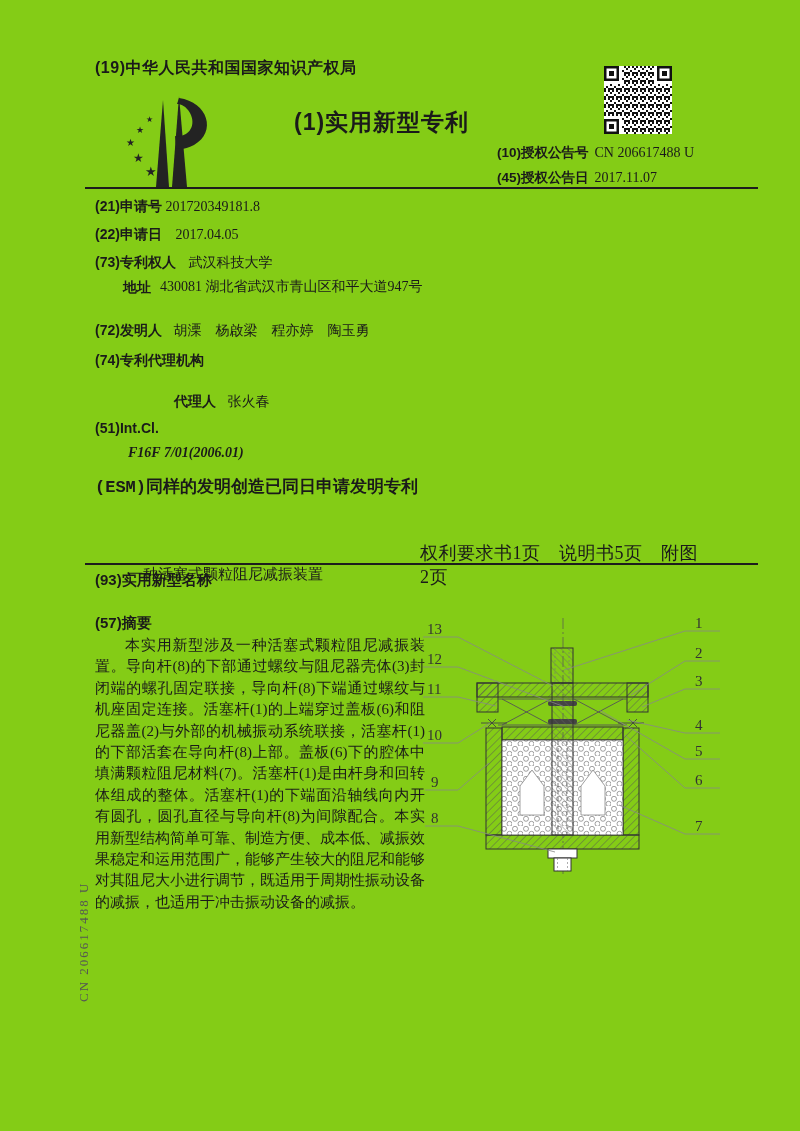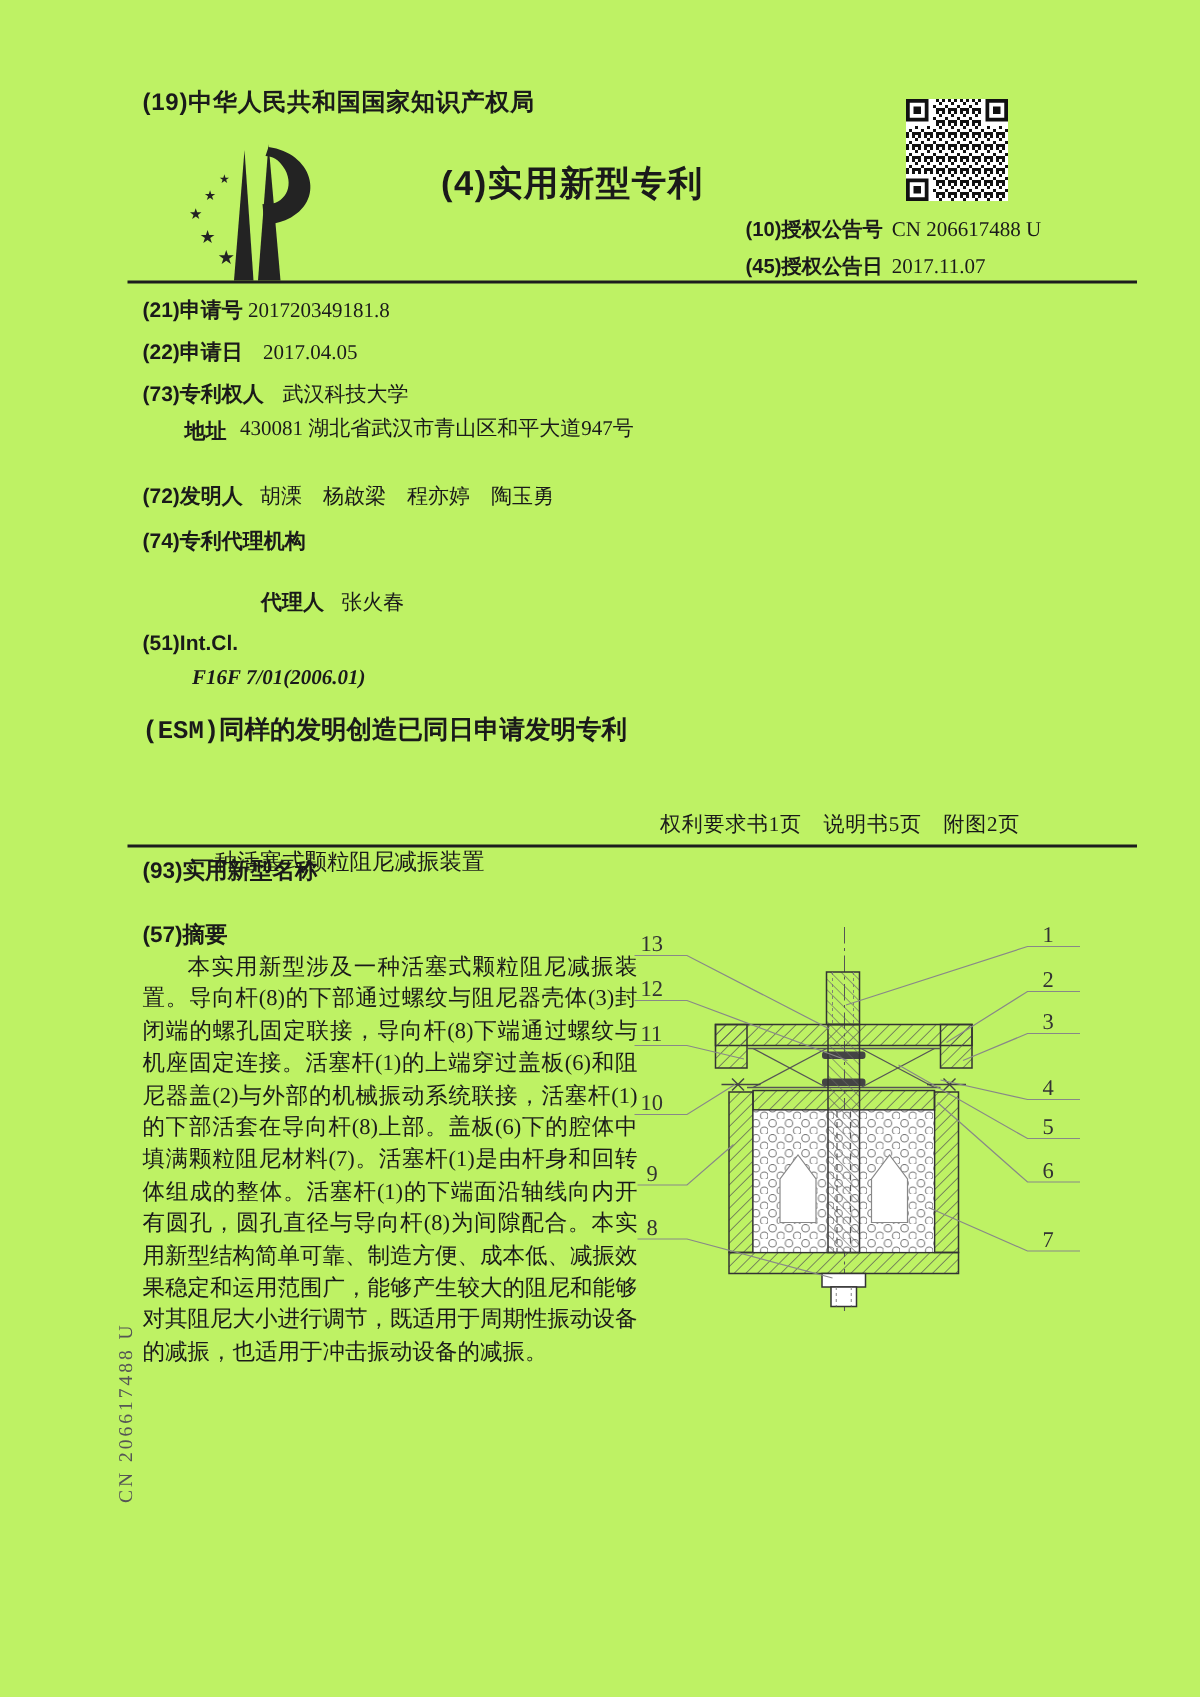--- a/index.html
+++ b/index.html
@@ -1,31 +1,31 @@
 <!DOCTYPE html>
 <html><head>
 <meta charset="utf-8">
 <style>
   html,body{margin:0;padding:0;background:#ffffff;}
-  .page{position:relative;width:800px;height:1131px;background:#bef264;color:#1a1a1a;
+  .page{position:relative;width:800px;height:1131px;background:#84cc16;color:#1a1a1a;
         font-family:"Liberation Serif",serif;overflow:hidden;}
   .abs{position:absolute;}
   .lbl{font-family:"Liberation Sans",sans-serif;font-weight:bold;}
   .val{font-family:"Liberation Serif",serif;}
   .row{white-space:nowrap;font-size:14px;}
   .row .lbl{font-size:14px;}
   .rule{position:absolute;left:85px;width:673px;height:2px;background:#1d1d1d;}
   .office{font-size:16px;letter-spacing:.5px;}
   .doctype{font-size:23px;letter-spacing:1px;}
   .pubrow{font-size:13.5px;white-space:nowrap;text-align:center;}
   .pubrow .val{font-size:14px;margin-left:6px;}
   .flexrow{display:flex;font-size:14px;line-height:22px;}
   .flexrow .lbl{flex:0 0 auto;margin-right:9px;}
   .wrapval{line-height:22px;}
-  .pages{font-size:14px;text-align:center;letter-spacing:.5px;}
+  .pages{font-size:18px;text-align:left;letter-spacing:.5px;}
   .title54{font-size:15px;}
   .abstract{width:330px;font-size:15px;line-height:21.4px;text-align:justify;text-indent:2em;}
   .sideno{font-size:13px;letter-spacing:2px;color:#555;transform:rotate(-90deg);
           transform-origin:0 0;white-space:nowrap;}
   .itl{font-style:italic;}
   svg text{font-family:"Liberation Serif",serif;}
 </style>
 </head>
 <body>
 
@@ -41,21 +41,21 @@
     </g>
     <g fill="#232323" font-size="9">
       <text x="30" y="30" font-size="8">★</text>
       <text x="20" y="41" font-size="9">★</text>
       <text x="10" y="54" font-size="10">★</text>
       <text x="17" y="70" font-size="12">★</text>
       <text x="29" y="84" font-size="13">★</text>
     </g>
   </svg>
 
-  <div class="abs doctype lbl" style="left:294px;top:107px;">(4)实用新型专利</div>
+  <div class="abs doctype lbl" style="left:294px;top:107px;">(1)实用新型专利</div>
 
   <svg class="abs" style="left:604px;top:66px;" width="68" height="68" viewBox="0 0 68 68">
     <defs>
       <pattern id="qrn" width="8" height="8" patternUnits="userSpaceOnUse">
         <rect width="8" height="8" fill="#fff"></rect>
         <rect x="0" y="0" width="2" height="2" fill="#111"></rect>
         <rect x="4" y="0" width="2" height="2" fill="#111"></rect>
         <rect x="6" y="2" width="2" height="2" fill="#111"></rect>
         <rect x="2" y="4" width="2" height="2" fill="#111"></rect>
         <rect x="4" y="6" width="2" height="2" fill="#111"></rect>

